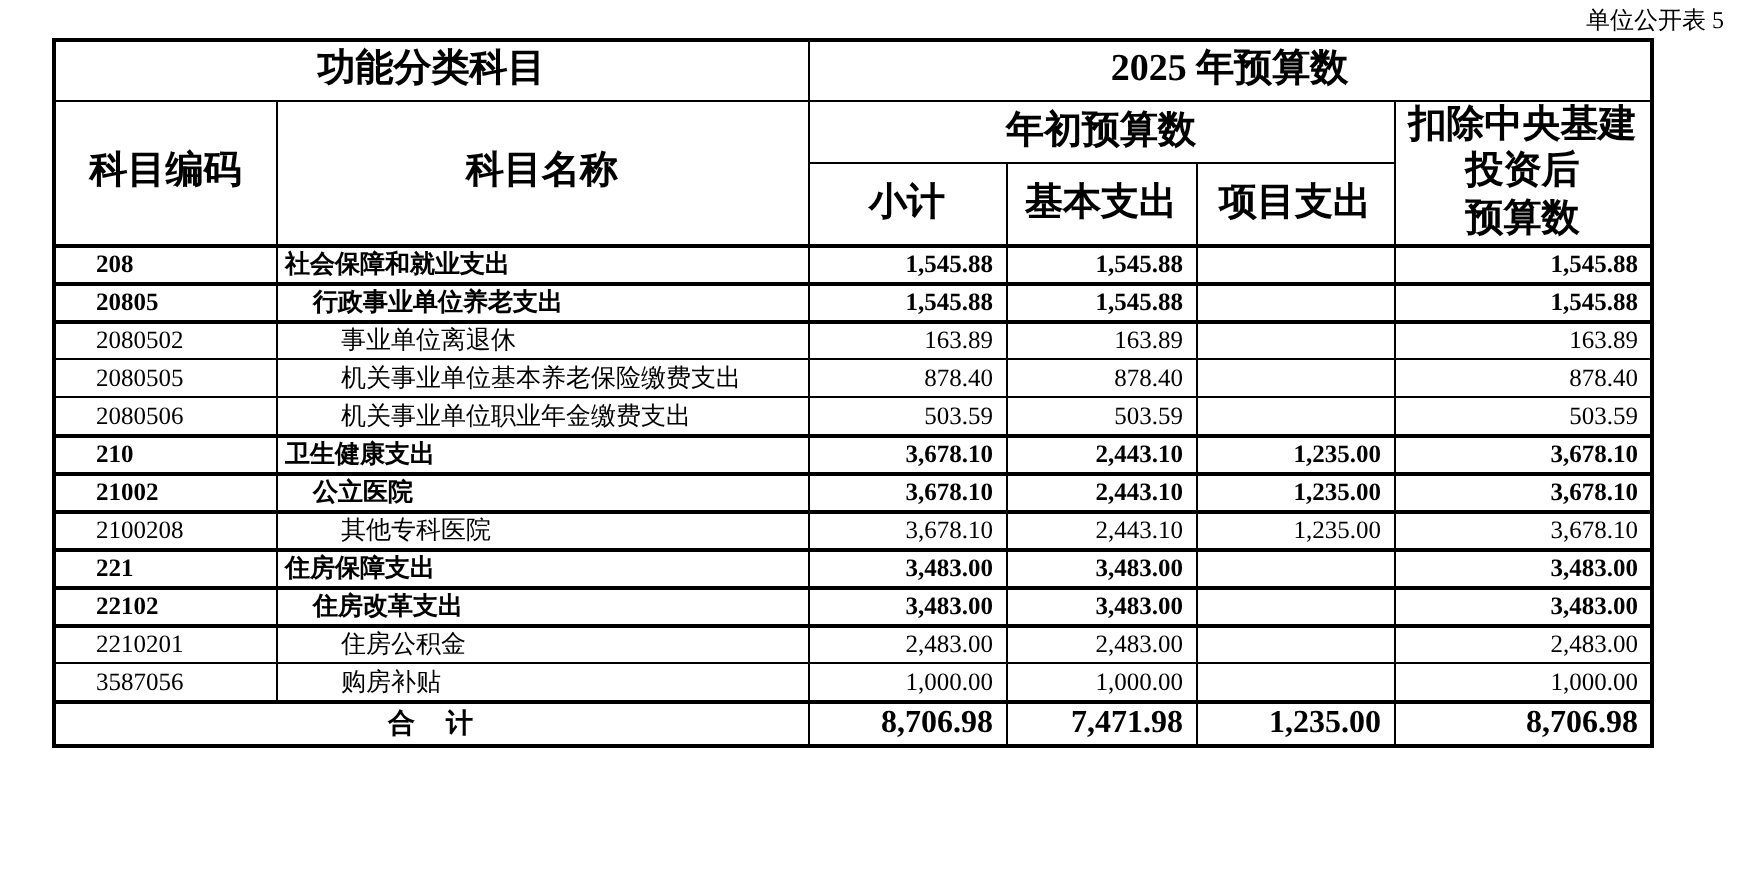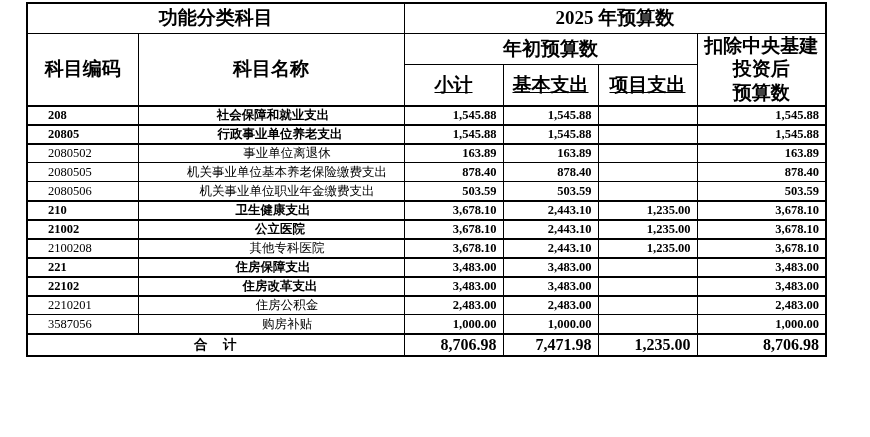--- a/index.html
+++ b/index.html
@@ -47,46 +47,47 @@
     overflow: hidden;
   }
   .budget thead th {
     font-weight: bold;
     font-size: 19px;
     text-align: center;
     line-height: 1.25;
   }
   th.h-row1 { height: 30px; }
   th.h-row2 { height: 23px; }
-  tr.h-leaf th { height: 32px; text-decoration: underline; }
+  tr.h-leaf th { height: 32px; }
   th.wrap2 { white-space: pre-line; }
 
   .budget tbody td {
     font-size: 12.5px;
     height: 19px;
   }
   td.code { text-align: left; padding-left: 20px; }
-  td.name { text-align: center; padding-left: 4px; white-space: nowrap; }
+  td.name { text-align: left; padding-left: 4px; white-space: nowrap; }
   td.name.ind1 { padding-left: 18px; }
   td.name.ind2 { padding-left: 32px; }
-  td.num { text-align: right; padding-right: 6px; font-weight: bold; }
+  td.num { text-align: right; padding-right: 6px; }
 
   tr.emph td { font-weight: bold; border-top-width: 2px; border-bottom-width: 2px; }
   tr.total td {
     font-weight: bold;
     border-top-width: 2px;
     height: 22px;
   }
   tr.total td.total-label { text-align: center; font-size: 13.5px; letter-spacing: 1px; }
 </style>
 </head>
 <body>
 
 <div class="page">
 
+  <div class="doc-ref">单位公开表 5</div>
 
 
 
   <table class="budget">
     <colgroup>
       <col style="width:111px">
       <col style="width:266px">
       <col style="width:99px">
       <col style="width:95px">
       <col style="width:99px">

